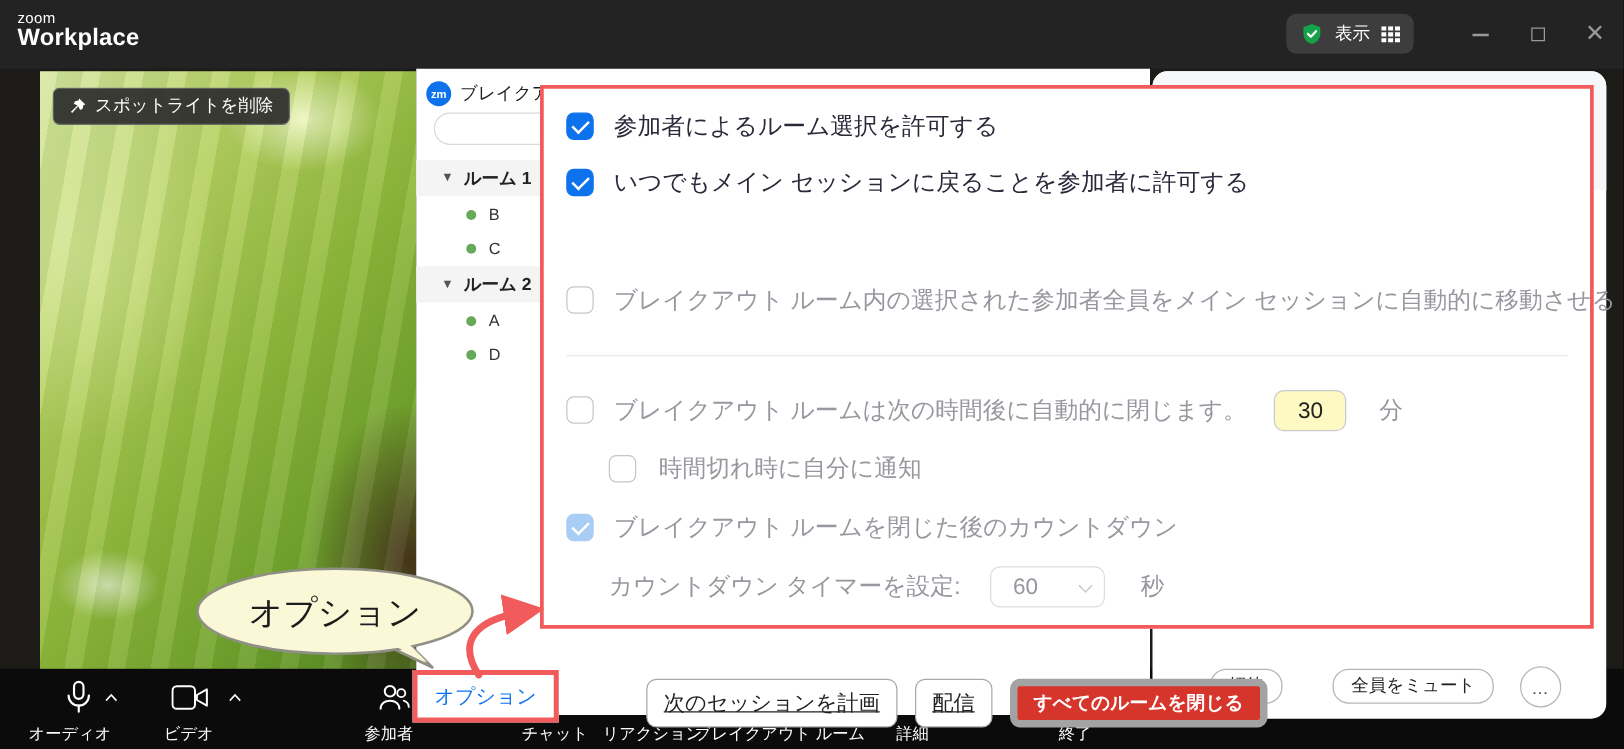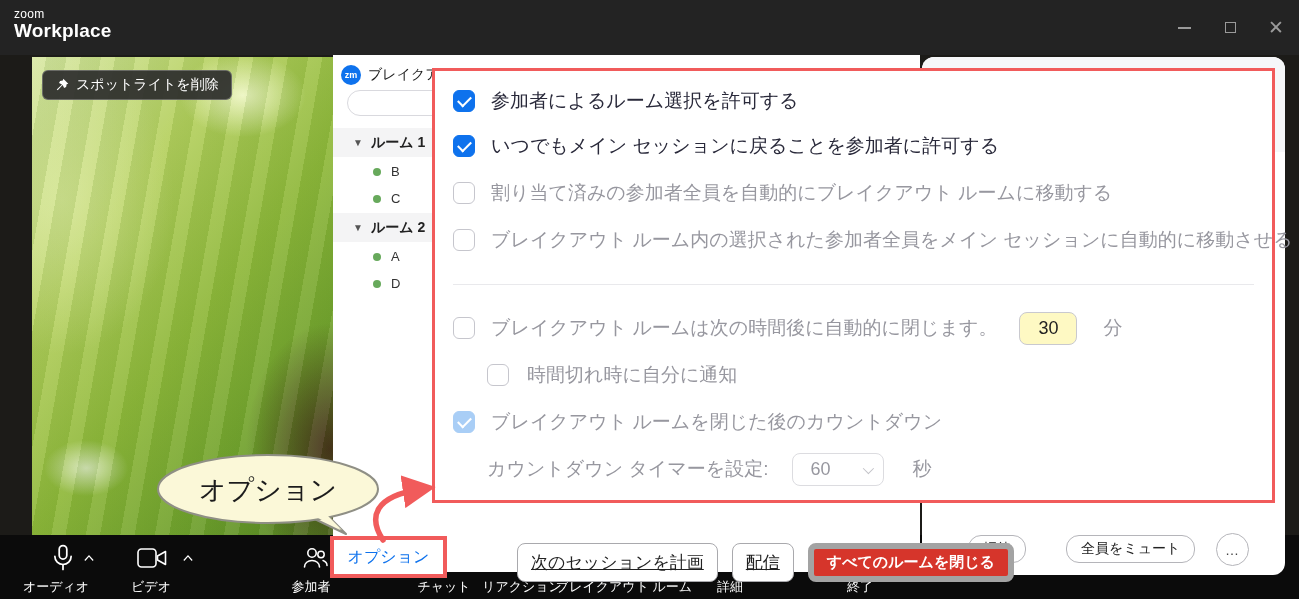--- a/index.html
+++ b/index.html
@@ -104,20 +104,40 @@
 </head>
 <body>
 
 <div class="window">
 
   <div class="titlebar">
     <div class="logo">
       <div class="small">zoom</div>
       <div class="big">Workplace</div>
     </div>
+    <div class="security-pill">
+      <svg width="19" height="19" viewBox="0 0 24 24">
+        <path d="M12 1.5l8.5 3.2v6.3c0 5.3-3.6 9-8.5 10.7C7.1 20 3.5 16.3 3.5 11V4.7z" fill="#16a24a"></path>
+        <polyline points="8,11.5 11,14.5 16.2,8.8" fill="none" stroke="#fff" stroke-width="2.2" stroke-linecap="round" stroke-linejoin="round"></polyline>
+      </svg>
+      <span>表示</span>
+      <svg width="15" height="13" viewBox="0 0 15 13">
+        <g fill="#fff">
+          <rect x="0" y="0" width="4" height="3.4"></rect>
+            <rect x="5.5" y="0" width="4" height="3.4"></rect>
+            <rect x="11" y="0" width="4" height="3.4"></rect>
+          <rect x="0" y="4.8" width="4" height="3.4"></rect>
+            <rect x="5.5" y="4.8" width="4" height="3.4"></rect>
+            <rect x="11" y="4.8" width="4" height="3.4"></rect>
+          <rect x="0" y="9.6" width="4" height="3.4"></rect>
+            <rect x="5.5" y="9.6" width="4" height="3.4"></rect>
+            <rect x="11" y="9.6" width="4" height="3.4"></rect>
+        </g>
+      </svg>
+    </div>
     <div class="win-controls">
       <div class="win-btn">
           <div class="wc-min"></div>
         </div>
       <div class="win-btn">
           <div class="wc-max"></div>
         </div>
       <div class="win-btn wc-close">
           <span>✕</span>
         </div>
@@ -219,24 +239,20 @@
 
   <div class="options-dialog">
     <div class="opt-row" style="top:13px;">
       <div class="checkbox checked"></div>
       <div class="opt-label dark">参加者によるルーム選択を許可する</div>
     </div>
     <div class="opt-row" style="top:58px;">
       <div class="checkbox checked"></div>
       <div class="opt-label dark">いつでもメイン セッションに戻ることを参加者に許可する</div>
     </div>
-    <div class="opt-row" style="top:105px;">
-      <div class="checkbox"></div>
-      <div class="opt-label muted">割り当て済みの参加者全員を自動的にブレイクアウト ルームに移動する</div>
-    </div>
     <div class="opt-row" style="top:152px;align-items:center;">
       <div class="checkbox"></div>
       <div class="opt-label muted">ブレイクアウト ルーム内の選択された参加者全員をメイン セッションに自動的に移動させる</div>
     </div>
 
     <div class="opt-divider"></div>
 
     <div class="opt-row" style="top:240px;">
       <div class="checkbox"></div>
       <div class="opt-label muted">ブレイクアウト ルームは次の時間後に自動的に閉じます。</div>

